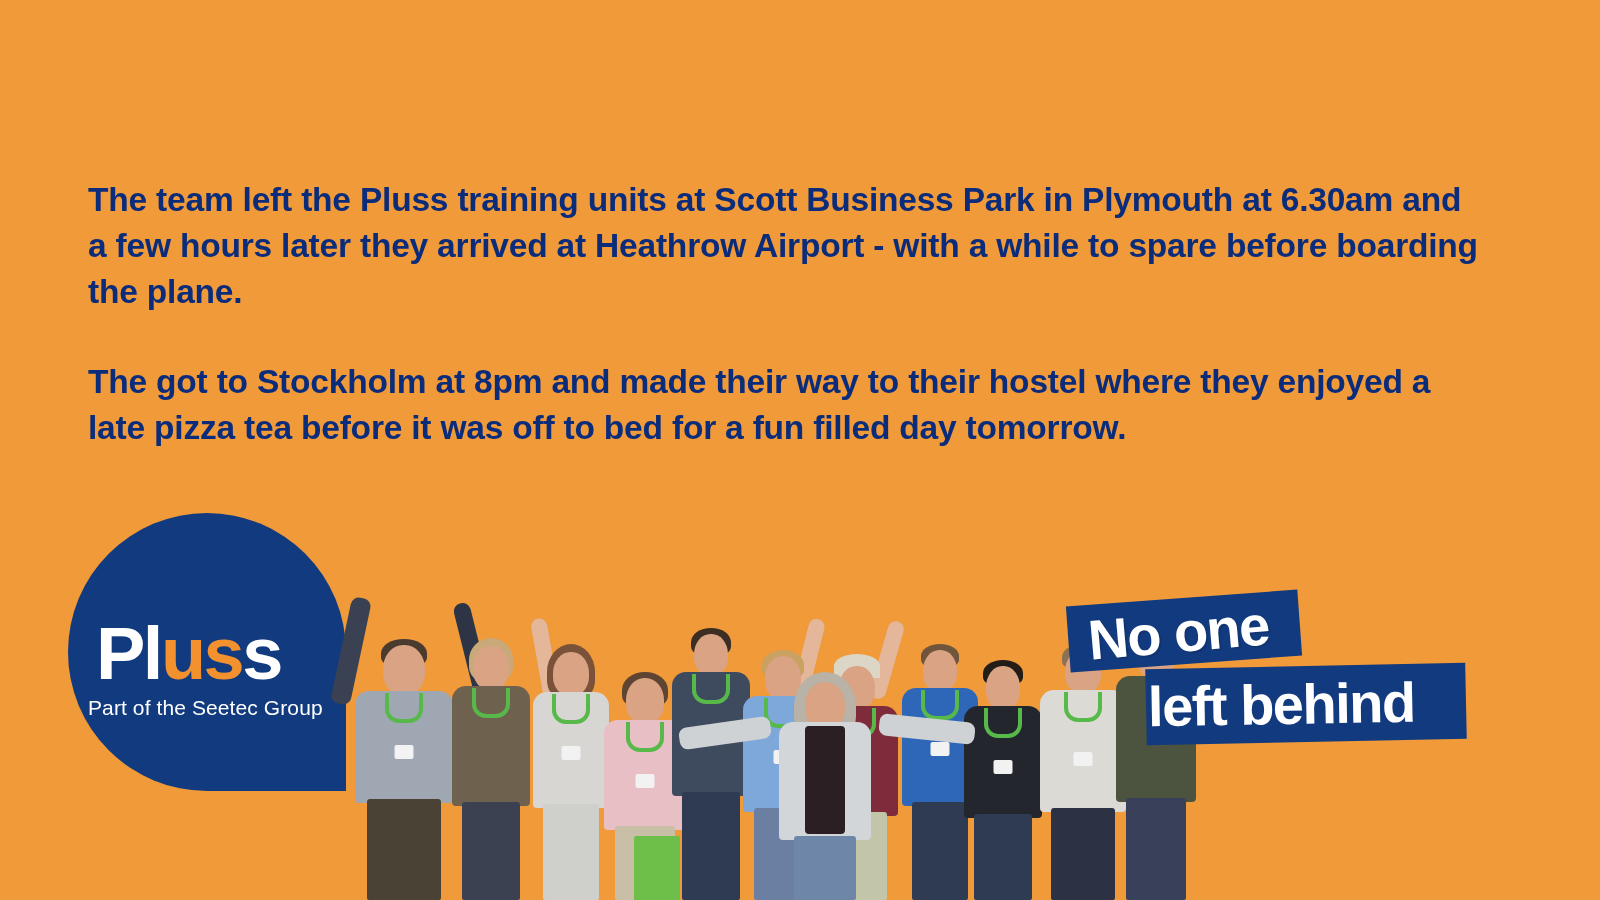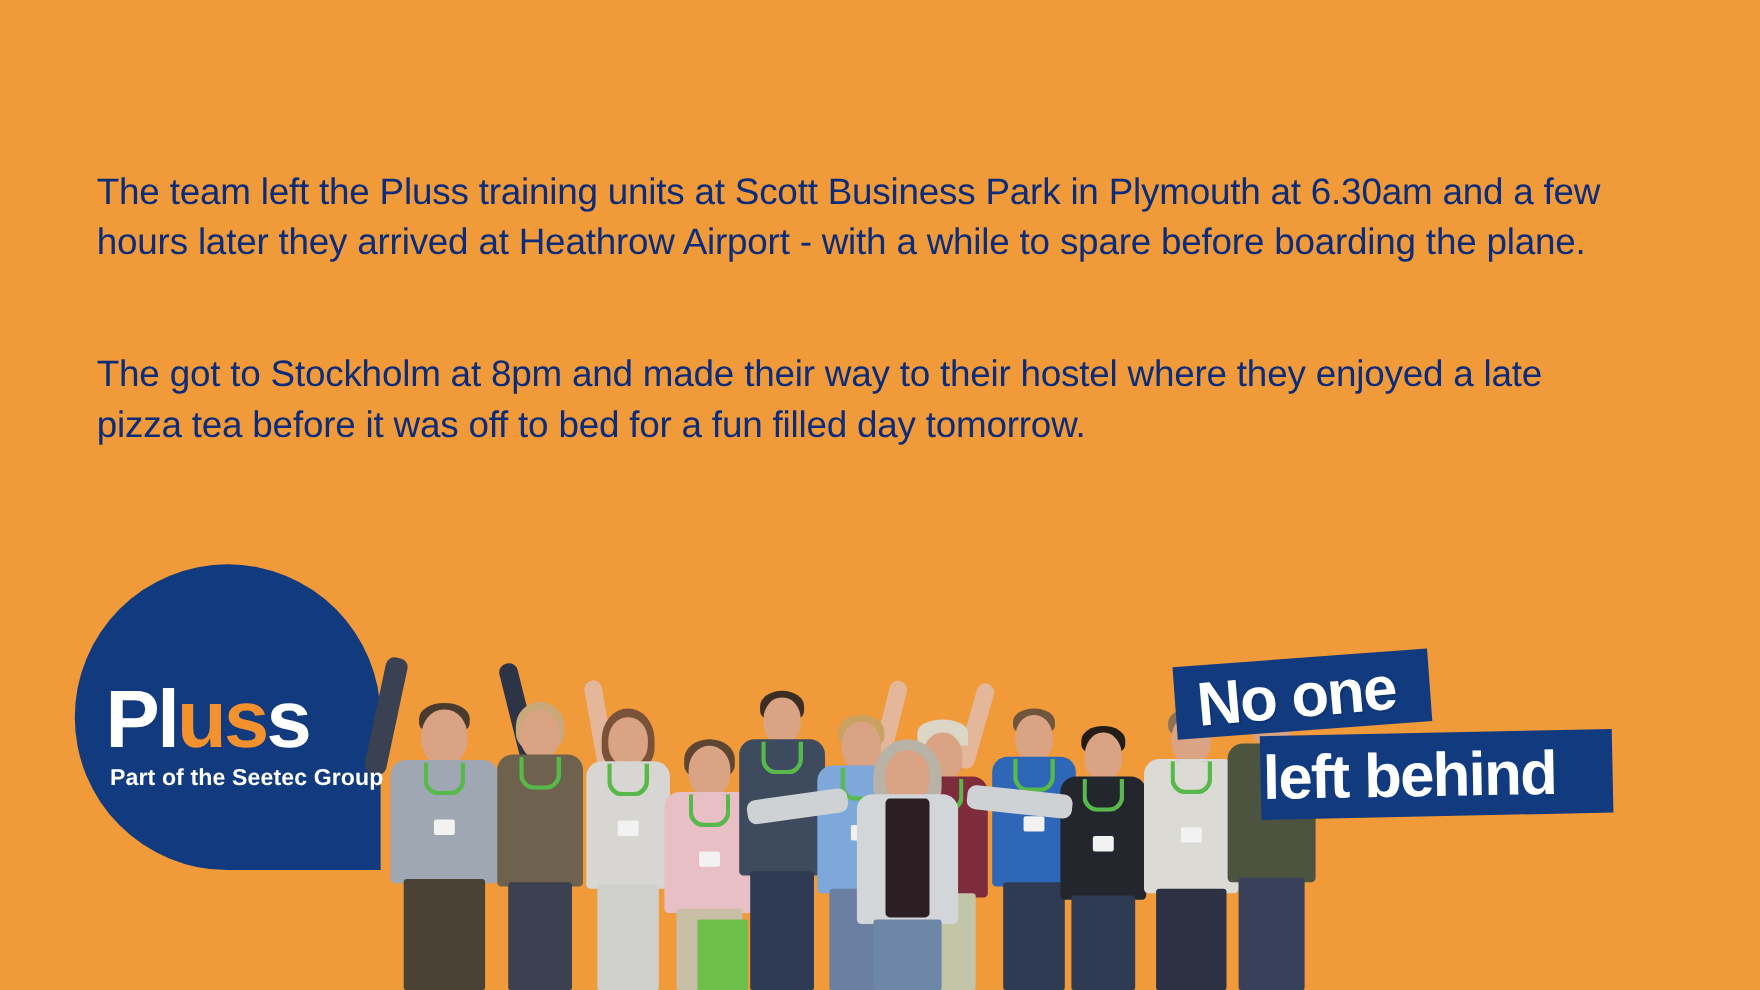--- a/index.html
+++ b/index.html
@@ -33,32 +33,33 @@
     color: #FFFFFF;
     letter-spacing: -1px;
     text-shadow: 3px 4px 0 rgba(190,110,30,0.55);
     line-height: 1.05;
   }
 
   
   .copy-block {
     position: absolute;
     color: #0B2C7A;
-    font-weight: normal;
+    font-weight: bold;
+    margin-top: 25px;
   }
   .para-1 {
     top: 152px;
     left: 88px;
     width: 1400px;
     font-size: 33.5px;
     line-height: 1.37;
     letter-spacing: -0.2px;
   }
   .para-2 {
-    top: 318px;
+    top: 334px;
     left: 88px;
     width: 1400px;
     font-size: 33.5px;
     line-height: 1.37;
     letter-spacing: -0.2px;
   }
   .para-3 {
     top: 463px;
     left: 434px;
     width: 1060px;
@@ -85,25 +86,25 @@
     z-index: 5;
     font-size: 74px;
     font-weight: bold;
     letter-spacing: -2.5px;
     line-height: 1;
     color: #FFFFFF;
   }
   .logo-wordmark .orange { color: #F2912E; }
   .logo-tagline {
     position: absolute;
-    left: 100px;
+    left: 88px;
     top: 696px;
     z-index: 5;
     font-size: 21px;
-    font-weight: bold;
+    font-weight: normal;
     color: #FFFFFF;
     letter-spacing: 0.1px;
   }
 
   
   .photo {
     position: absolute;
     left: 345px;
     top: 583px;
     width: 810px;

